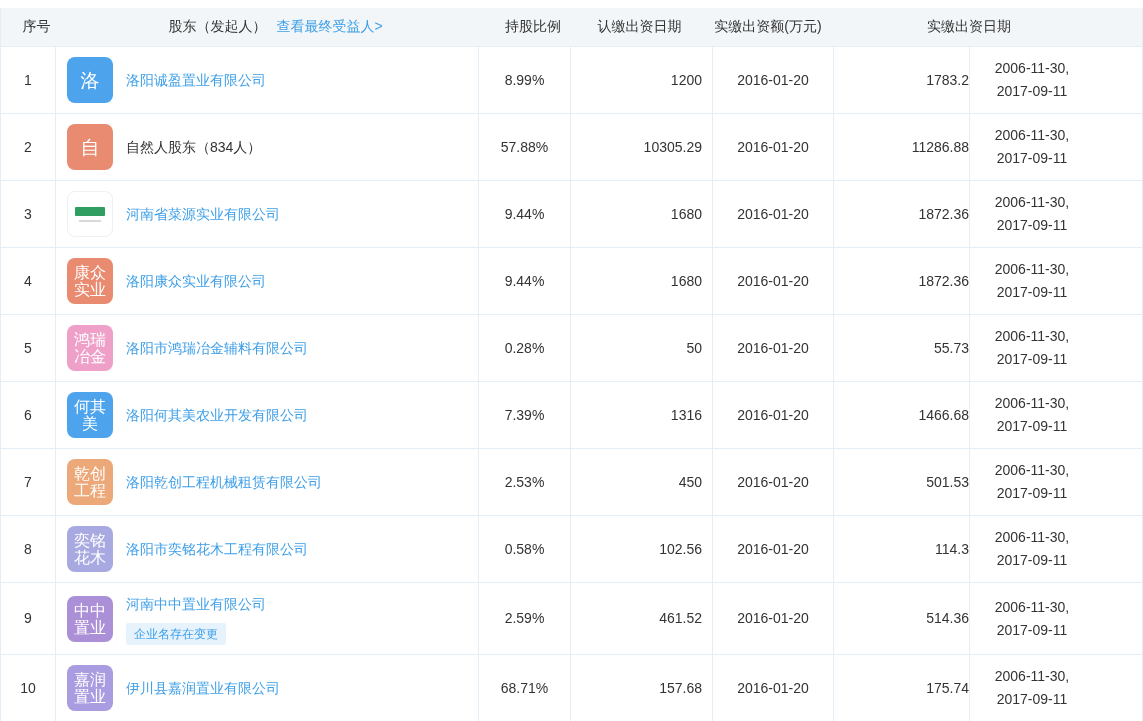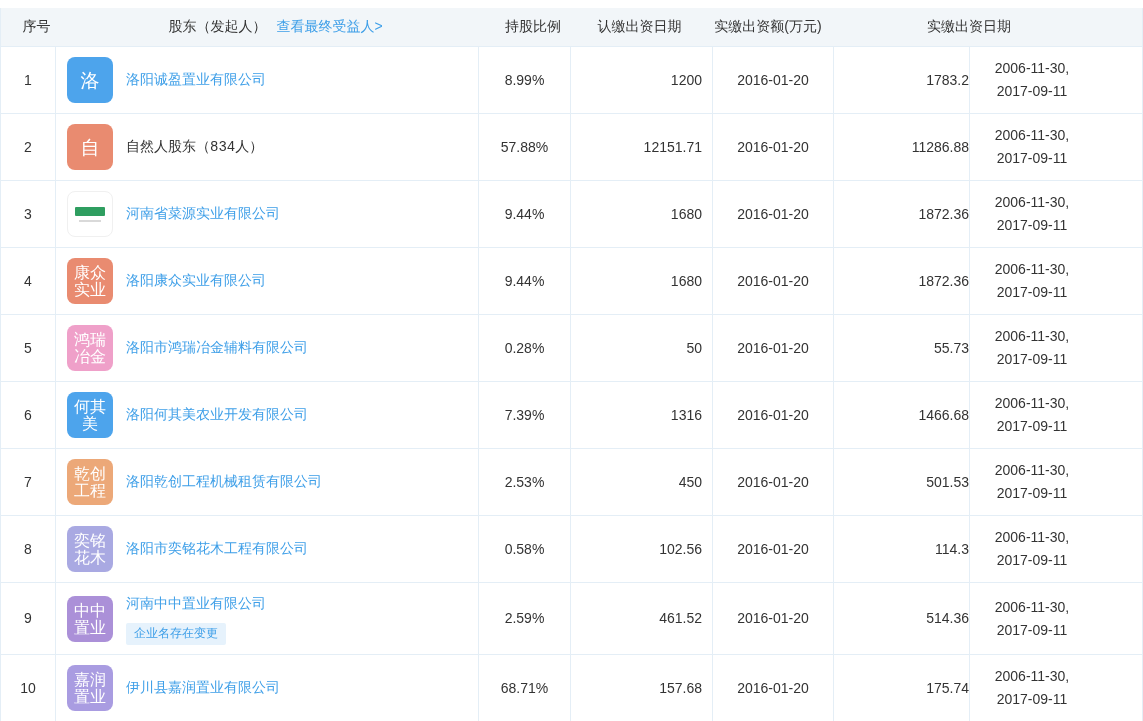--- a/index.html
+++ b/index.html
@@ -62,21 +62,21 @@
     color:#ffffff;font-size:16px;line-height:17px;
     text-align:center;white-space:pre-line;margin-right:13px;
   }
   .avatar.single{font-size:19px;}
   .avatar.logo{
     background:#ffffff;border:1px solid #f0f0f0;
     flex-direction:column;
   }
   .logo-bar{width:30px;height:9px;background:#2f9e60;border-radius:1px;}
   .logo-sub{width:22px;height:2px;background:#d9d9d9;margin-top:4px;}
-  .sh-main{display:flex;flex-direction:column;align-items:flex-start;gap:7px;font-family:Liberation Mono, monospace;}
+  .sh-main{display:flex;flex-direction:column;align-items:flex-start;gap:7px;}
   .name{font-size:14px;}
   .name.plain{color:var(--text);cursor:default;}
   .badge{
     font-size:12px;line-height:12px;color:var(--link);
     background:#e6f2fc;padding:5px 8px;border-radius:2px;
   }
 </style>
 </head>
 <body>
 
@@ -112,21 +112,21 @@
 
   <div class="row">
     <div class="cell c-index">2</div>
     <div class="cell c-sh">
       <div class="avatar single" style="background-color: rgb(233, 139, 112);">自</div>
       <div class="sh-main">
           <span class="name plain">自然人股东（834人）</span>
         </div>
     </div>
     <div class="cell c-ratio">57.88%</div>
-    <div class="cell c-subamt">12151.71</div>
+    <div class="cell c-subamt">10305.29</div>
     <div class="cell c-subdate">2016-01-20</div>
     <div class="cell c-paidamt">11286.88</div>
     <div class="cell c-paiddate pre">2006-11-30,
 2017-09-11</div>
   </div>
 
   <div class="row">
     <div class="cell c-index">3</div>
     <div class="cell c-sh">
       <div class="avatar logo">

